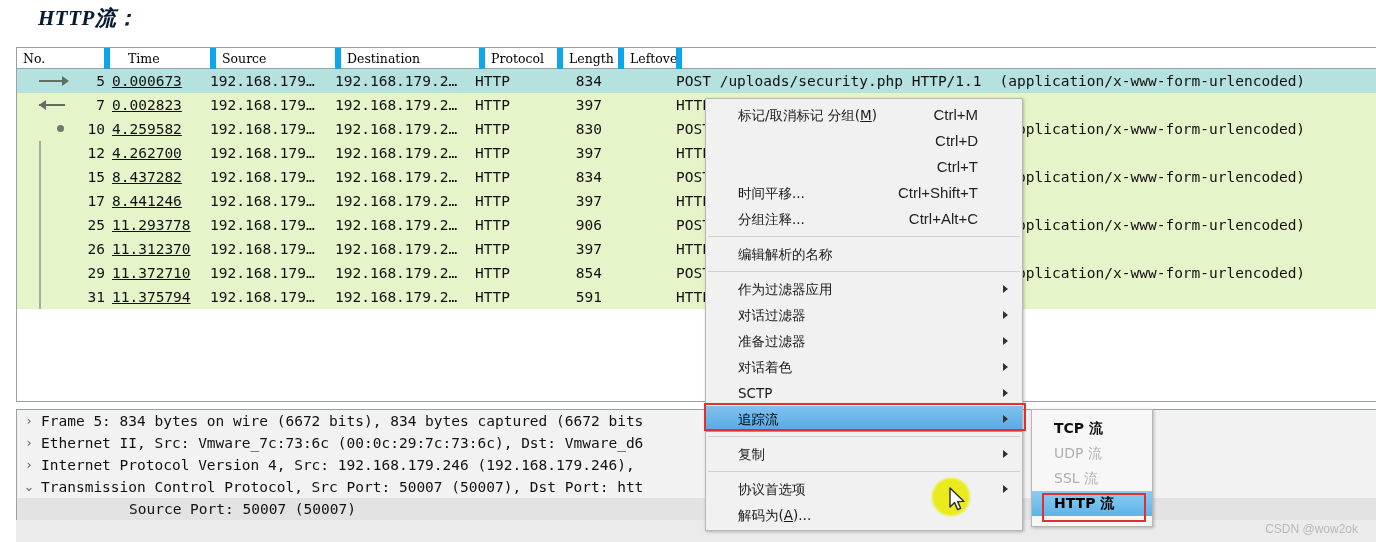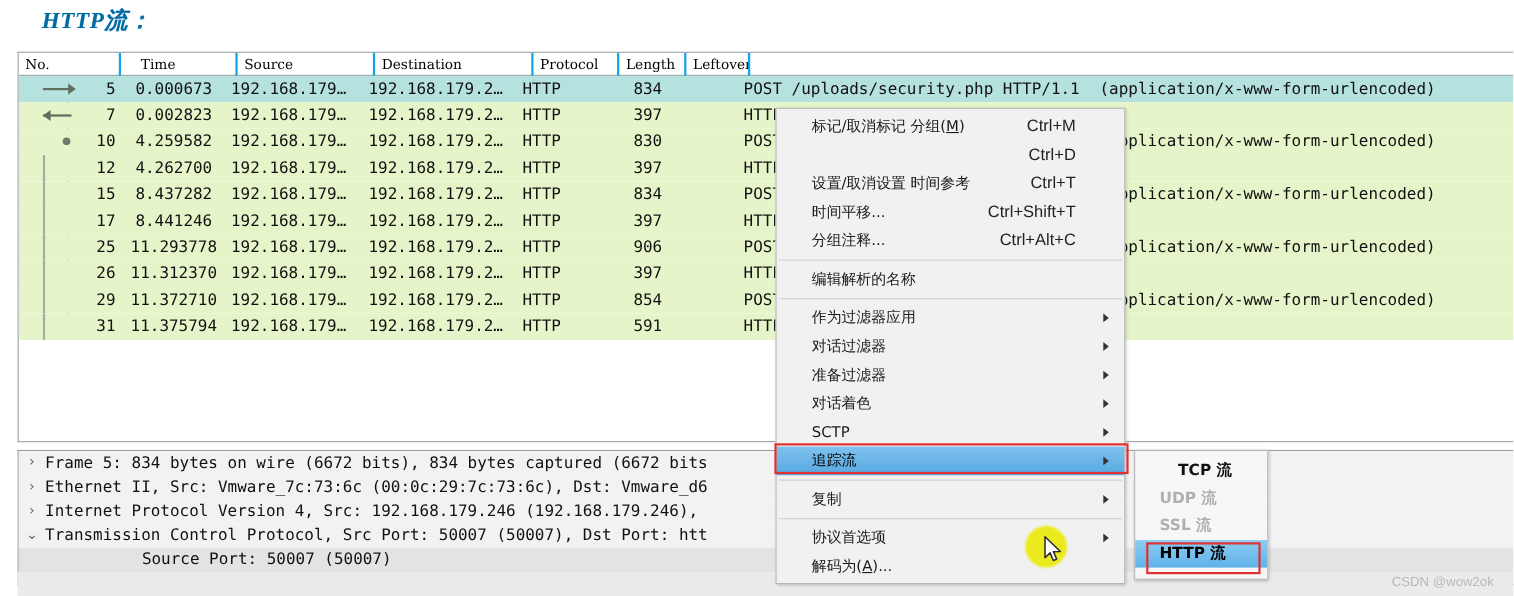--- a/index.html
+++ b/index.html
@@ -9,21 +9,21 @@
     font-family: "Liberation Sans", sans-serif;
     overflow: hidden;
   }
   #root { position: relative; width: 1376px; height: 542px; background: #fff; }
 
   
   #page-title {
     position: absolute; left: 38px; top: 4px;
     font-family: "Liberation Serif", serif;
     font-style: italic; font-weight: bold;
-    font-size: 21px; color: #0369a1;
+    font-size: 21px; color: #0f172a;
     letter-spacing: .5px;
     text-shadow: 0 0 1px rgba(33,150,214,.45);
   }
 
   
   #packet-list-pane {
     position: absolute; left: 16px; top: 47px;
     width: 1360px; height: 355px;
     background: #ffffff;
     border: 1px solid #9aa0a6;
@@ -35,21 +35,21 @@
     background: #ffffff;
     border-bottom: 1px solid #9aa0a6;
     display: flex; align-items: center;
     font-family: "DejaVu Serif", serif;
     font-size: 12.5px; color: #000;
     white-space: nowrap;
   }
   #pl-header .col {
     height: 21px; line-height: 21px;
     padding-left: 6px;
-    border-right: 2px solid #0ea5e9;
+    border-right: 6px solid #0ea5e9;
     overflow: hidden;
   }
   .c-no   { width: 93px; }
   .c-time { width: 94px; margin-left: 12px; }
   .c-src  { width: 125px; }
   .c-dst  { width: 144px; }
   .c-prot { width: 78px; }
   .c-len  { width: 61px; }
   .c-left { width: 58px; }
   .c-info { width: 700px; border-right: none !important; }
@@ -60,21 +60,21 @@
     height: 24px; line-height: 24px;
     background: #e6f5c9;
     display: flex; align-items: center;
     font-family: "DejaVu Sans Mono", monospace;
     font-size: 14.5px; color: #111;
     white-space: nowrap;
   }
   .pl-row.selected { background: #b5e2de; }
   .pl-row .cell { height: 24px; overflow: hidden; }
   .cell.no    { width: 93px;  text-align: right; padding-right: 5px; }
-  .cell.time  { width: 94px;  text-align: center;  padding-left: 2px; }
+  .cell.time  { width: 94px;  text-align: left;  padding-left: 2px; text-decoration: underline; }
   .cell.src   { width: 125px; padding-left: 6px; }
   .cell.dst   { width: 144px; padding-left: 6px; }
   .cell.prot  { width: 78px;  padding-left: 2px; }
   .cell.len   { width: 61px;  text-align: right; padding-right: 10px;}
   .cell.left  { width: 58px;  padding-left: 6px; }
   .cell.info  { width: 700px; padding-left: 6px; }
   .info-extra { margin-left: 18px; }
 
   
   #rel-line {
@@ -174,22 +174,22 @@
     box-shadow: 1px 1px 3px rgba(0,0,0,.25);
     padding: 6px 0 10px 0;
     font-family: "DejaVu Sans", sans-serif;
     z-index: 31;
   }
   .sm-item {
     position: relative; height: 25px; line-height: 25px;
     padding-left: 22px;
     font-size: 14px; color: #111; white-space: nowrap;
   }
-  .sm-item.disabled { color: #b0b0b0; font-weight: bold; }
-  .sm-item.bold { font-weight: bold; margin-left: 17px; }
+  .sm-item.disabled { color: #b0b0b0; }
+  .sm-item.bold { font-weight: bold; }
   .sm-item.highlight {
     background: linear-gradient(#8ccdf2, #5fb2e8);
     color: #000; font-weight: bold;
   }
   #sm-redbox {
     position: absolute; left: 10px; top: 83px;
     width: 104px; height: 29px;
     border: 2px solid #e03030; pointer-events: none;
   }
 
@@ -401,21 +401,20 @@
   <div id="context-menu">
 
   <div class="cm-item with-accel">
         <span class="cm-label">标记/取消标记 分组(<span class="mnem">M</span>)</span>
         <span class="cm-accel">Ctrl+M</span>
       </div>
       <div class="cm-item with-accel">
         <span class="cm-accel">Ctrl+D</span>
       </div>
       <div class="cm-item with-accel">
-        <span class="cm-label">设置/取消设置 时间参考</span>
         <span class="cm-accel">Ctrl+T</span>
       </div>
       <div class="cm-item with-accel">
         <span class="cm-label">时间平移...</span>
         <span class="cm-accel">Ctrl+Shift+T</span>
       </div>
       <div class="cm-item with-accel">
         <span class="cm-label">分组注释...</span>
         <span class="cm-accel">Ctrl+Alt+C</span>
       </div>

